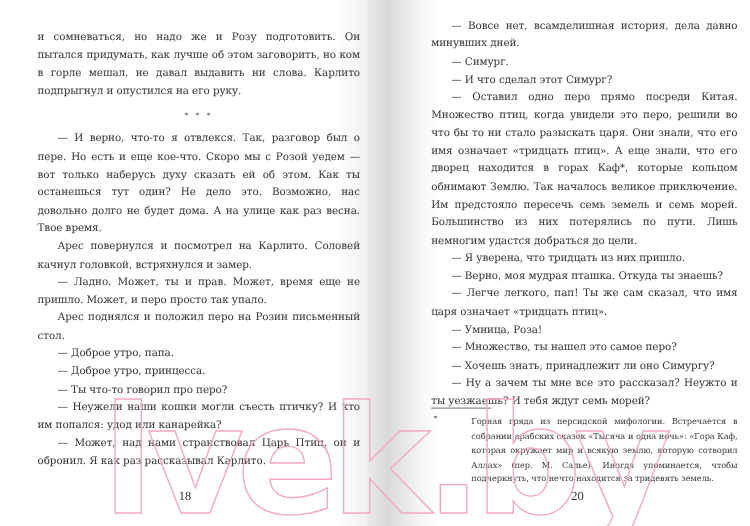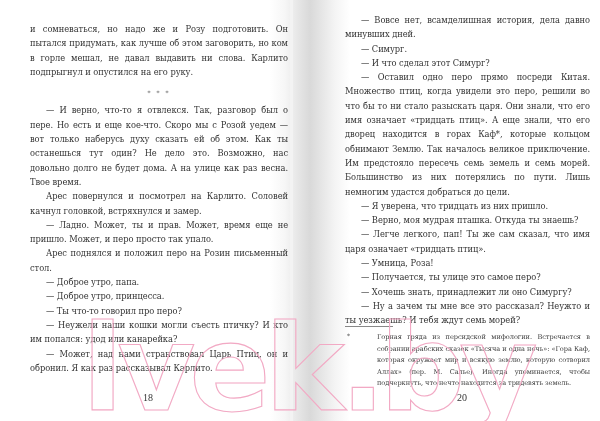--- a/index.html
+++ b/index.html
@@ -99,21 +99,21 @@
   <div class="page right">
     <div class="text-block" id="right-text">
         <p class="indent">— Вовсе нет, всамделишная история, дела давно минувших дней.</p>
         <p class="indent">— Симург.</p>
         <p class="indent">— И что сделал этот Симург?</p>
         <p class="indent">— Оставил одно перо прямо посреди Китая. Множество птиц, когда увидели это перо, решили во что бы то ни стало разыскать царя. Они знали, что его имя означает «тридцать птиц». А еще знали, что его дворец находится в горах Каф*, которые кольцом обнимают Землю. Так началось великое приключение. Им предстояло пересечь семь земель и семь морей. Большинство из них потерялись по пути. Лишь немногим удастся добраться до цели.</p>
         <p class="indent">— Я уверена, что тридцать из них пришло.</p>
         <p class="indent">— Верно, моя мудрая пташка. Откуда ты знаешь?</p>
         <p class="indent">— Легче легкого, пап! Ты же сам сказал, что имя царя означает «тридцать птиц».</p>
         <p class="indent">— Умница, Роза!</p>
-        <p class="indent">— Получается, ты улице это самое перо?</p>
+        <p class="indent">— Множество, ты нашел это самое перо?</p>
         <p class="indent">— Хочешь знать, принадлежит ли оно Симургу?</p>
         <p class="indent">— Ну а зачем ты мне все это рассказал? Неужто и ты уезжаешь? И тебя ждут семь морей?</p>
       </div>
     <div class="footnote-rule"></div>
     <div class="footnote">
       <span class="footnote-mark">*</span>
       <p class="footnote-text">Горная гряда из персидской мифологии. Встречается в собрании арабских сказок «Тысяча и одна ночь»: «Гора Каф, которая окружает мир и всякую землю, которую сотворил Аллах» (пер. М. Салье). Иногда упоминается, чтобы подчеркнуть, что нечто находится за тридевять земель.</p>
     </div>
     <div class="page-number">20</div>
   </div>

